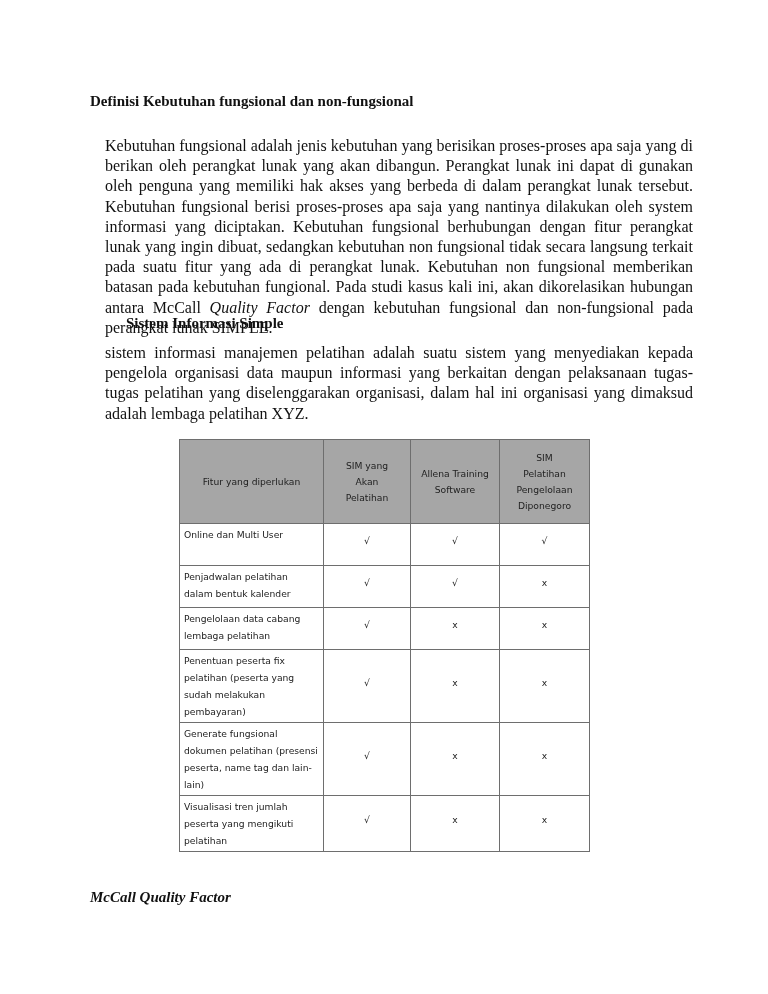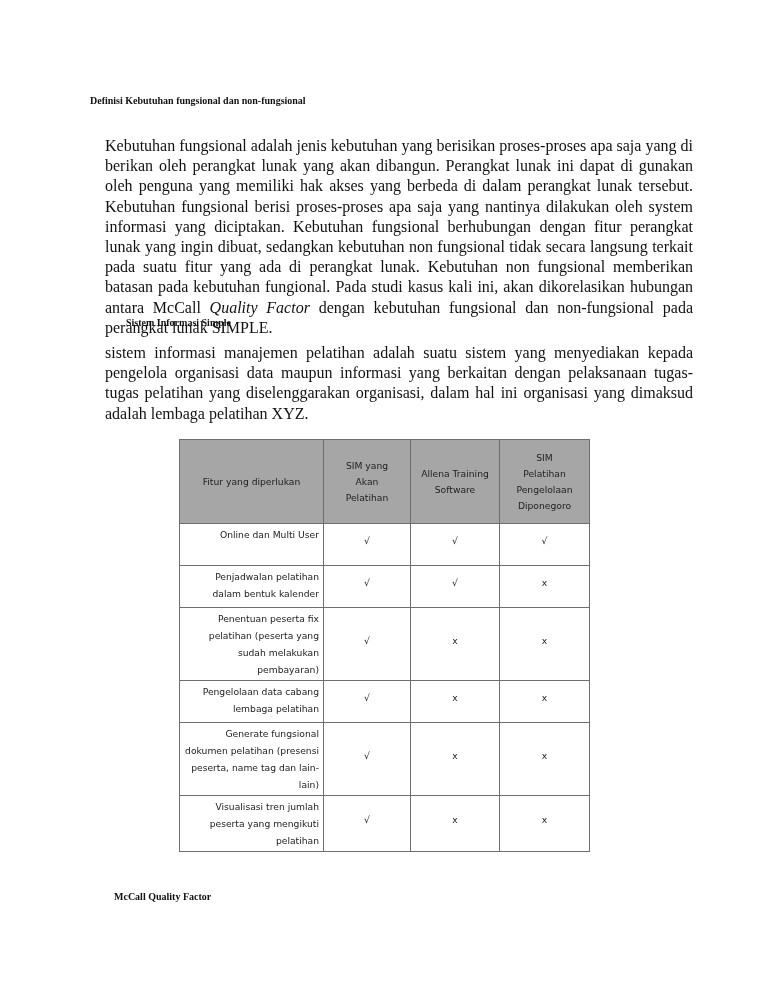--- a/index.html
+++ b/index.html
@@ -1,25 +1,25 @@
 <!DOCTYPE html>
 <html><head>
   <meta charset="utf-8">
   <style>
     html, body { margin: 0; padding: 0; background: #ffffff; }
     body { width: 768px; height: 994px; position: relative; overflow: hidden; color: #111; }
-    .heading { position: absolute; left: 90px; font-family: "Liberation Serif", serif; font-weight: bold; font-size: 10px; line-height: 18px; margin: 0; }
+    .heading { position: absolute; left: 90px; font-family: "Liberation Serif", serif; font-weight: bold; font-size: 15px; line-height: 18px; margin: 0; }
     .para { position: absolute; left: 90px; width: 588px; font-family: "Liberation Serif", serif; font-size: 16px; line-height: 20.2px; text-align: justify; margin: 15px; }
     .italic { font-style: italic; }
-    .bi { font-weight: bold; margin-left: 24px; }
+    .bi { font-style: italic; font-weight: bold; }
 
     table.cmp { position: absolute; left: 179px; top: 439px; width: 411px; border-collapse: collapse; font-family: "DejaVu Sans", "Liberation Sans", sans-serif; font-size: 9.2px; color: #222; }
     table.cmp th, table.cmp td { border: 1.5px solid #6e6e6e; padding: 15px; }
     table.cmp thead th { background: #a6a6a6; font-weight: normal; text-align: center; vertical-align: middle; line-height: 16px; height: 51px; }
-    table.cmp td.feat { text-align: right; vertical-align: top; padding: 2px 4px 2px 4px; line-height: 17px; }
+    table.cmp td.feat { text-align: left; vertical-align: top; padding: 2px 4px 2px 4px; line-height: 17px; }
     table.cmp td.val { text-align: center; vertical-align: middle; }
     table.cmp td.val span { position: relative; top: -4px; }
     col.c1 { width: 144px; } col.c2 { width: 87px; } col.c3 { width: 89px; } col.c4 { width: 90px; }
   </style>
 </head>
 <body>
 
 <h2 class="heading" style="top:92px;">Definisi Kebutuhan fungsional dan non-fungsional</h2>
 
 <p class="para" style="top:121px;"><span>Kebutuhan fungsional adalah jenis kebutuhan yang berisikan proses-proses apa saja yang di berikan oleh perangkat lunak yang akan dibangun. Perangkat lunak ini dapat di gunakan oleh penguna yang memiliki hak akses yang berbeda di dalam perangkat lunak tersebut. Kebutuhan fungsional berisi proses-proses apa saja yang nantinya dilakukan oleh system informasi yang diciptakan. Kebutuhan fungsional berhubungan dengan fitur perangkat lunak yang ingin dibuat, sedangkan kebutuhan non fungsional tidak secara langsung terkait pada suatu fitur yang ada di perangkat lunak. Kebutuhan non fungsional memberikan batasan pada kebutuhan fungional. Pada studi kasus kali ini, akan dikorelasikan hubungan antara McCall </span><span class="italic">Quality Factor</span><span> dengan kebutuhan fungsional dan non-fungsional pada perangkat lunak SIMPLE.</span></p>
@@ -49,28 +49,28 @@
       <td class="val"><span>√</span></td>
       <td class="val"><span>√</span></td>
       <td class="val"><span>√</span></td>
     </tr>
     <tr style="height:39px;">
       <td class="feat">Penjadwalan pelatihan dalam bentuk kalender</td>
       <td class="val"><span>√</span></td>
       <td class="val"><span>√</span></td>
       <td class="val"><span>x</span></td>
     </tr>
-    <tr style="height:70px;">
-      <td class="feat">Penentuan peserta fix pelatihan (peserta yang sudah melakukan pembayaran)</td>
+    <tr style="height:38px;">
+      <td class="feat">Pengelolaan data cabang lembaga pelatihan</td>
       <td class="val"><span>√</span></td>
       <td class="val"><span>x</span></td>
       <td class="val"><span>x</span></td>
     </tr>
-    <tr style="height:38px;">
-      <td class="feat">Pengelolaan data cabang lembaga pelatihan</td>
+    <tr style="height:70px;">
+      <td class="feat">Penentuan peserta fix pelatihan (peserta yang sudah melakukan pembayaran)</td>
       <td class="val"><span>√</span></td>
       <td class="val"><span>x</span></td>
       <td class="val"><span>x</span></td>
     </tr>
     <tr style="height:69px;">
       <td class="feat">Generate fungsional dokumen pelatihan (presensi peserta, name tag dan lain-lain)</td>
       <td class="val"><span>√</span></td>
       <td class="val"><span>x</span></td>
       <td class="val"><span>x</span></td>
     </tr>

